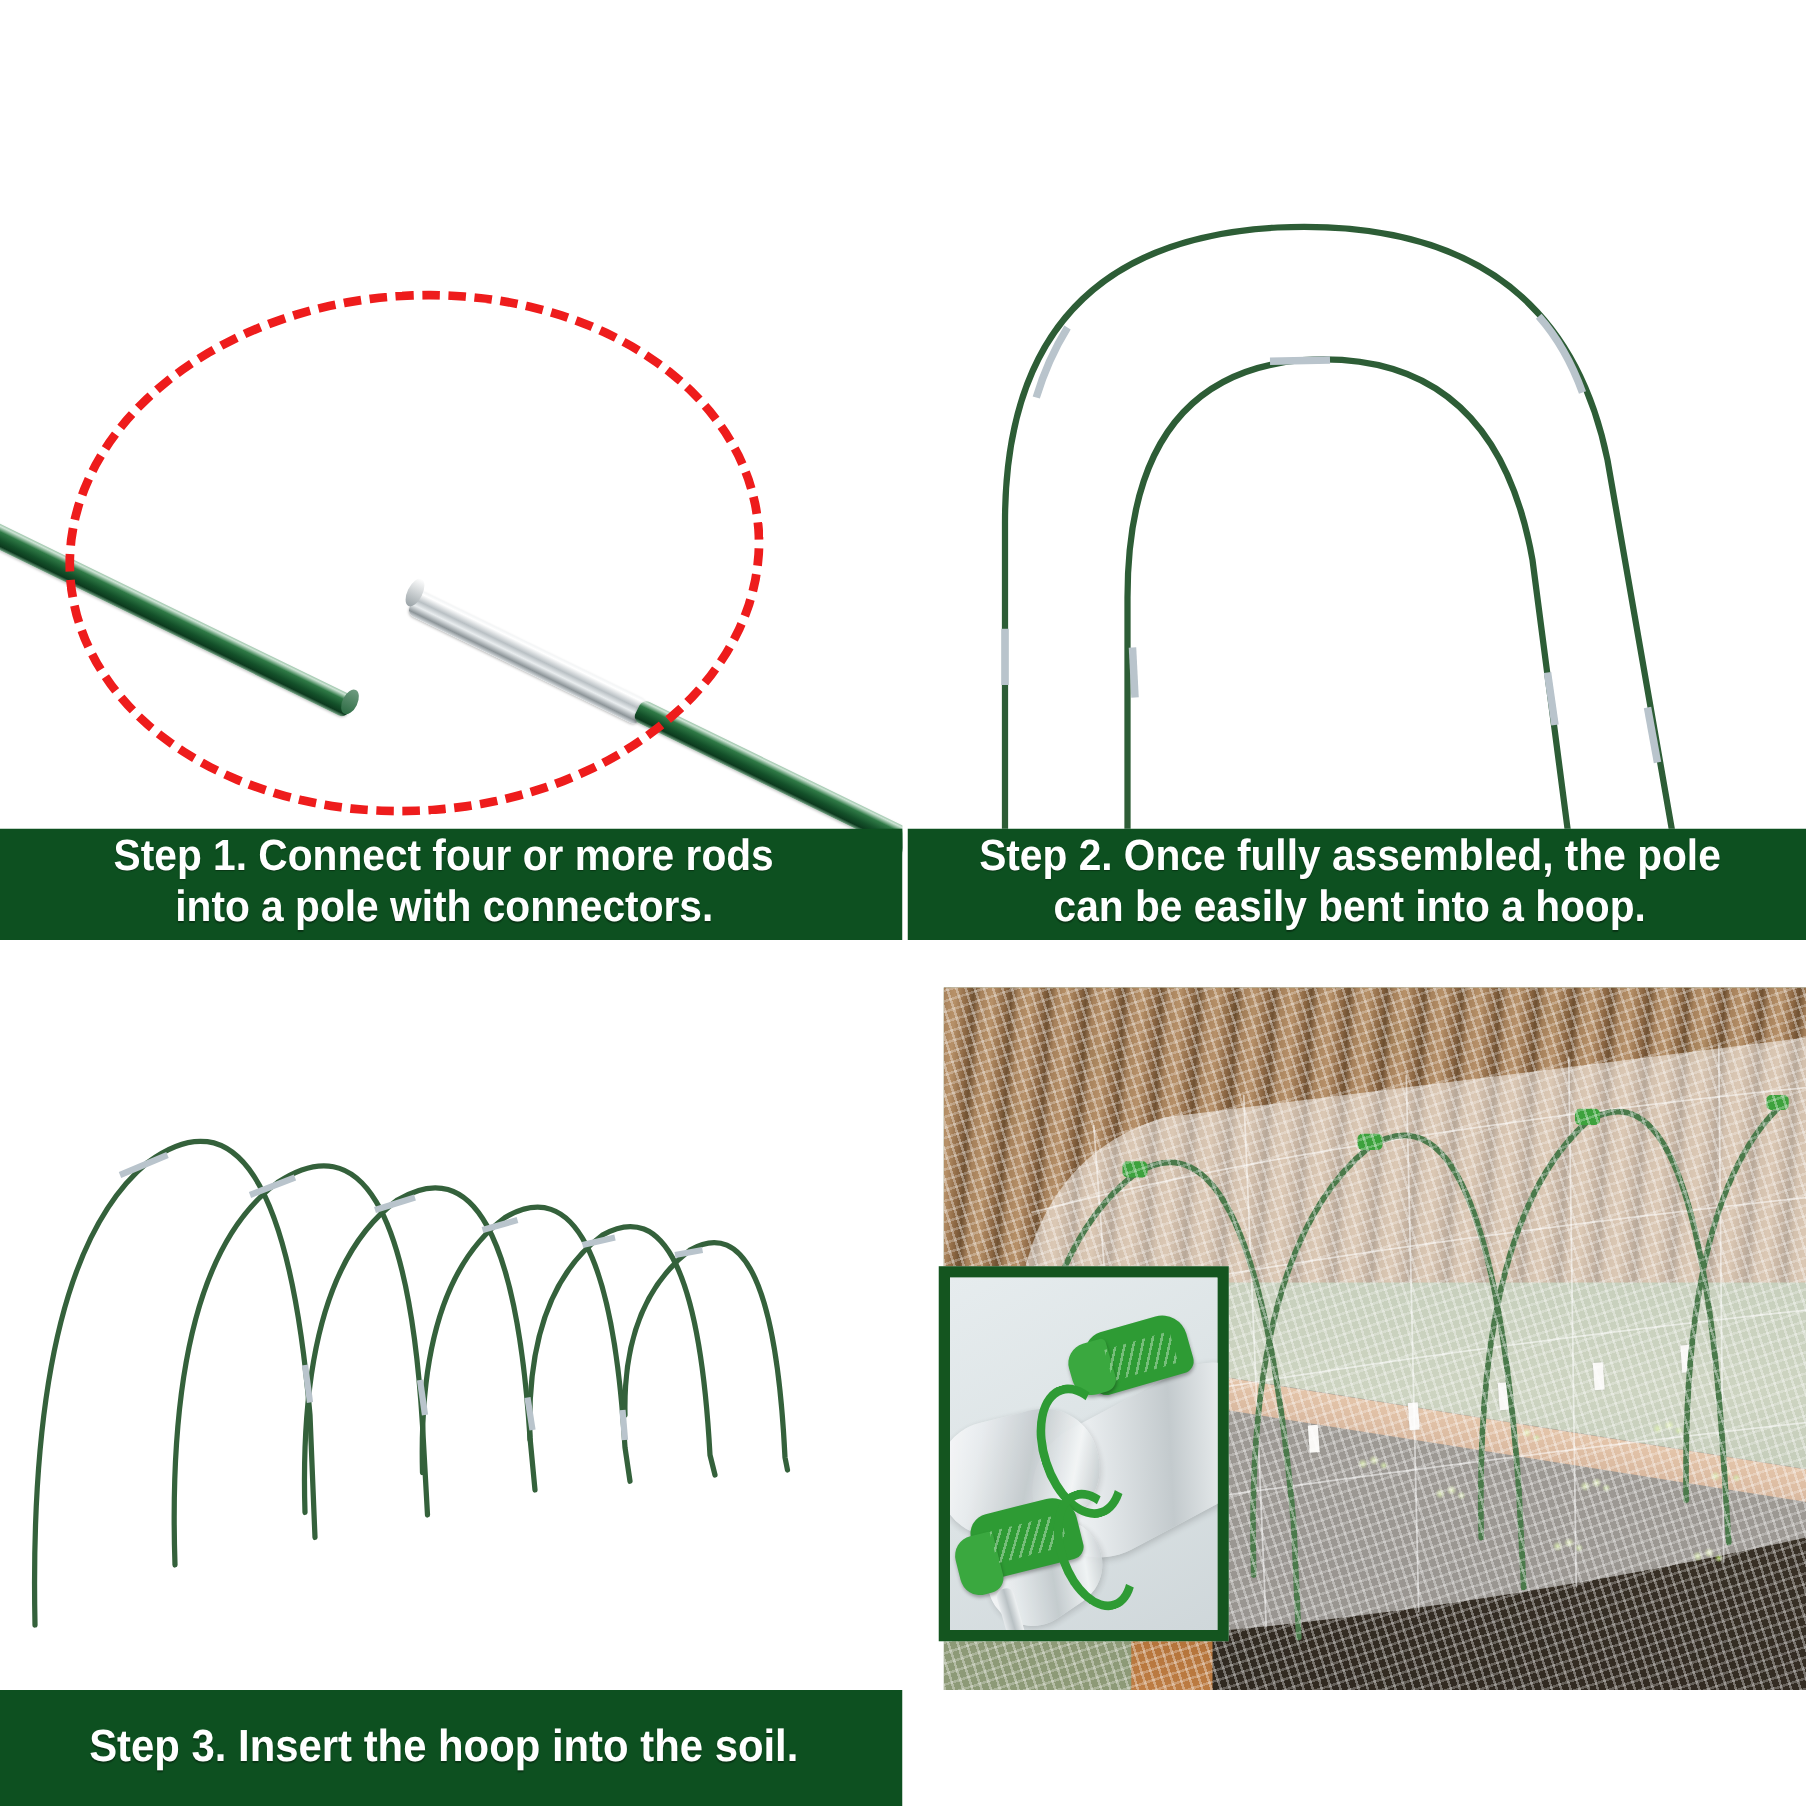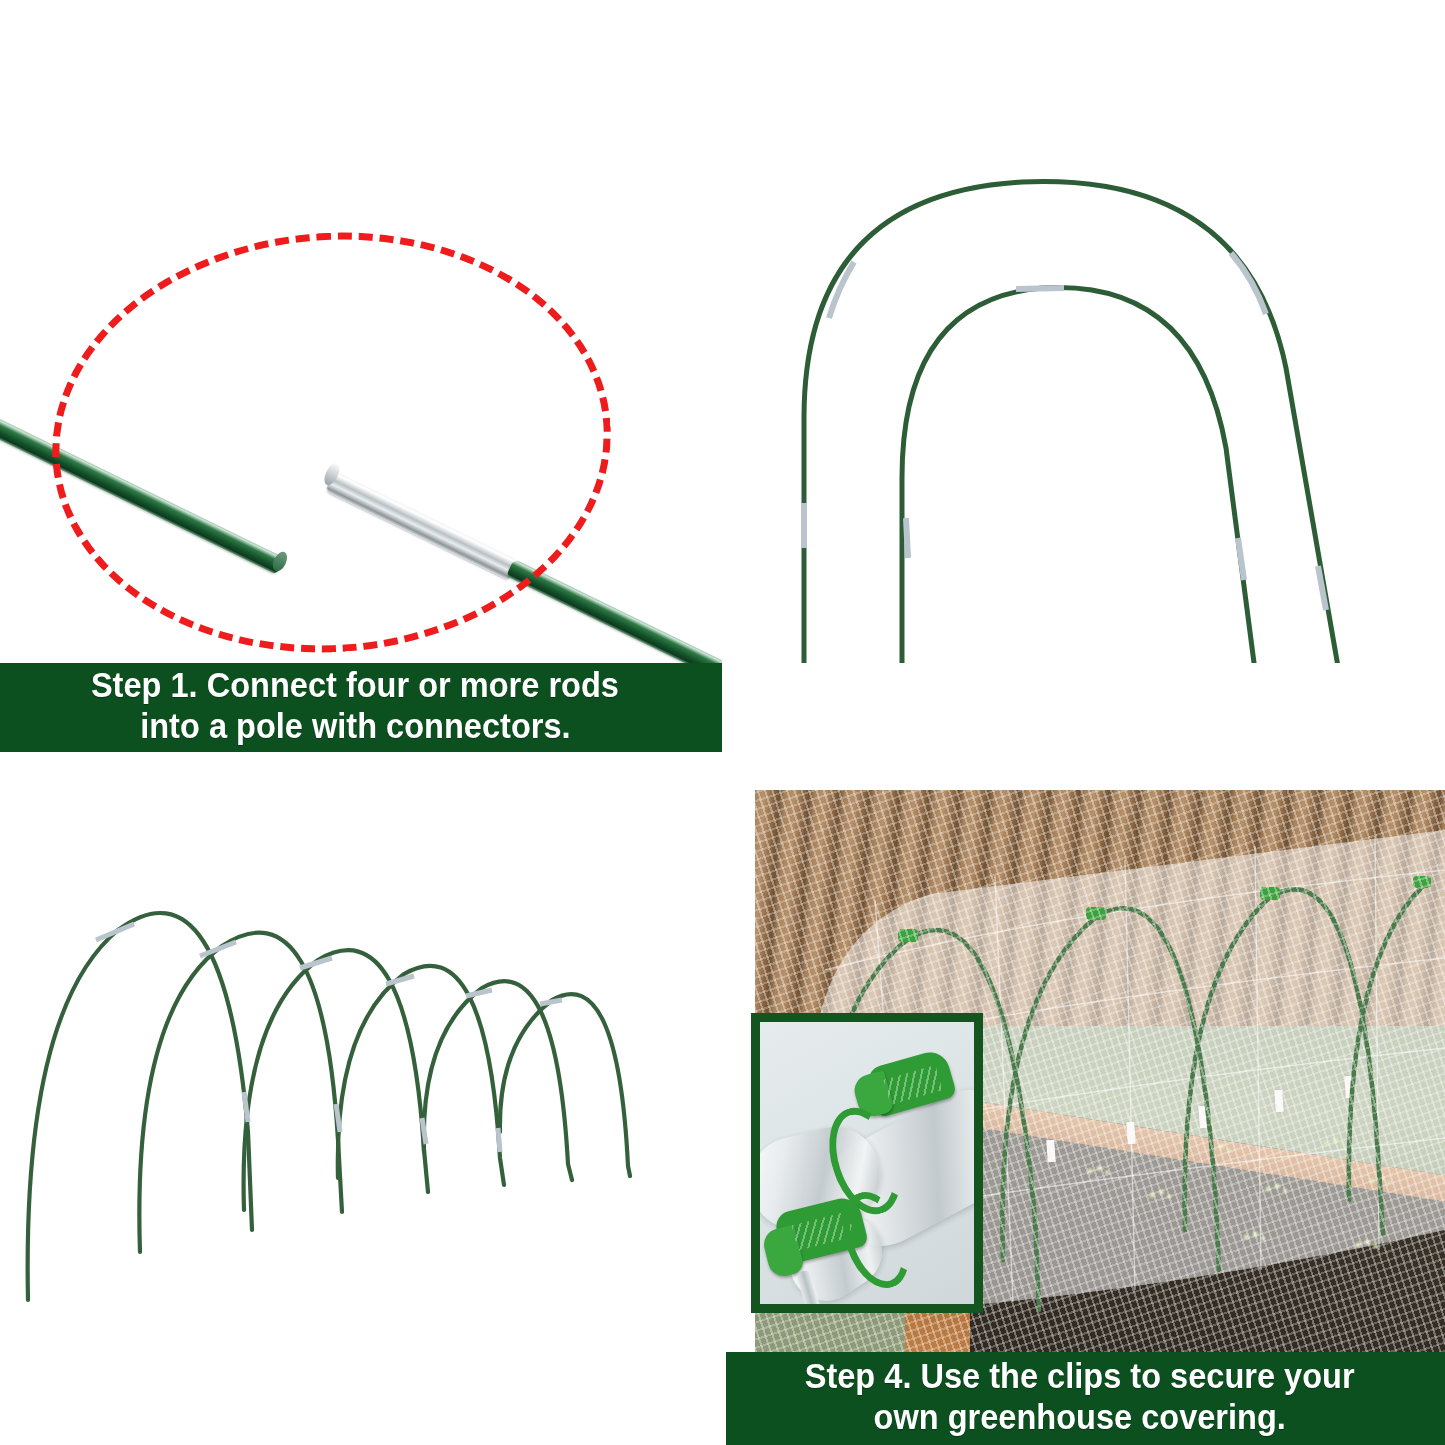--- a/index.html
+++ b/index.html
@@ -267,20 +267,24 @@
         <path d="M 505,135 Q 527,160 540,196" fill="none" stroke="#b9c4cc" stroke-width="6" stroke-linecap="butt"></path>
         <path d="M 78,385 L 78,430" fill="none" stroke="#b9c4cc" stroke-width="6"></path>
         <path d="M 592,448 L 600,492" fill="none" stroke="#b9c4cc" stroke-width="6"></path>
 
         <path d="M 290,171 L 338,170" fill="none" stroke="#b9c4cc" stroke-width="6"></path>
         <path d="M 180,400 L 182,440" fill="none" stroke="#b9c4cc" stroke-width="6"></path>
         <path d="M 512,420 L 518,462" fill="none" stroke="#b9c4cc" stroke-width="6"></path>
       </svg>
     </div>
 
+    <div class="caption-bar">
+      <div class="caption-line">Step 2. Once fully assembled, the pole</div>
+      <div class="caption-line">can be easily bent into a hoop.</div>
+    </div>
   </div>
 
   <div class="panel" id="panel-3">
     <div class="art">
       <svg class="full-svg" viewBox="0 0 722 592" preserveAspectRatio="none">
 
         <polygon d="M 0,492 L 420,318 L 722,318 L 722,592 L 0,592 Z" fill="#d2c6be"></polygon>
 
         <g fill="none" stroke="#34613b" stroke-width="4.2" stroke-linecap="round">
           <path d="M 28,540 Q 22,250 118,170 Q 224,92 248,372 L 252,470"></path>
@@ -299,20 +303,23 @@
           <path d="M 466,236 L 492,230"></path>
           <path d="M 540,244 L 562,240"></path>
           <path d="M 244,332 L 248,362"></path>
           <path d="M 336,344 L 340,372"></path>
           <path d="M 422,358 L 426,384"></path>
           <path d="M 498,368 L 500,392"></path>
         </g>
       </svg>
     </div>
 
+    <div class="caption-bar">
+      <div class="caption-line">Step 3. Insert the hoop into the soil.</div>
+    </div>
   </div>
 
   <div class="panel" id="panel-4">
     <div class="art">
 
       <div class="photo">
         <div class="ph-hedge"></div>
         <div class="ph-fence" style="opacity:.93;"></div>
         <div class="ph-lawn"></div>
 
@@ -402,19 +409,15 @@
                     border:7px solid #2e9b34; border-right-color:transparent;
                     border-radius:50%; transform: rotate(-20deg);"></div>
 
         <div style="position:absolute; left:44px; top:248px; width:14px; height:60px;
                     background: linear-gradient(90deg,#e6eaec,#b9c1c4,#eef1f2);
                     transform: rotate(-16deg); border-radius:6px;"></div>
       </div>
 
     </div>
 
-    <div class="caption-bar">
-      <div class="caption-line">Step 4. Use the clips to secure your</div>
-      <div class="caption-line">own greenhouse covering.</div>
-    </div>
   </div>
 
 </div>
 
 </body></html>

